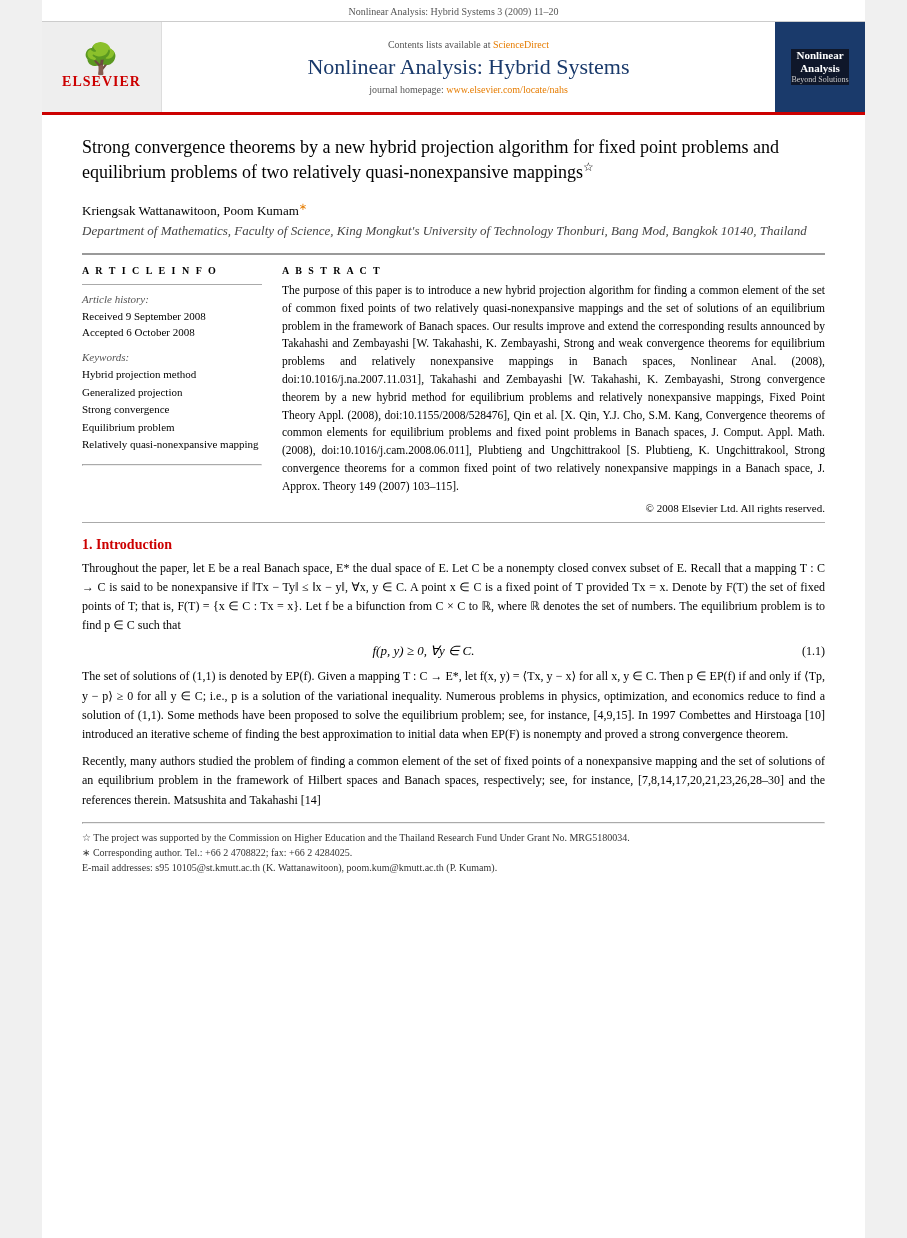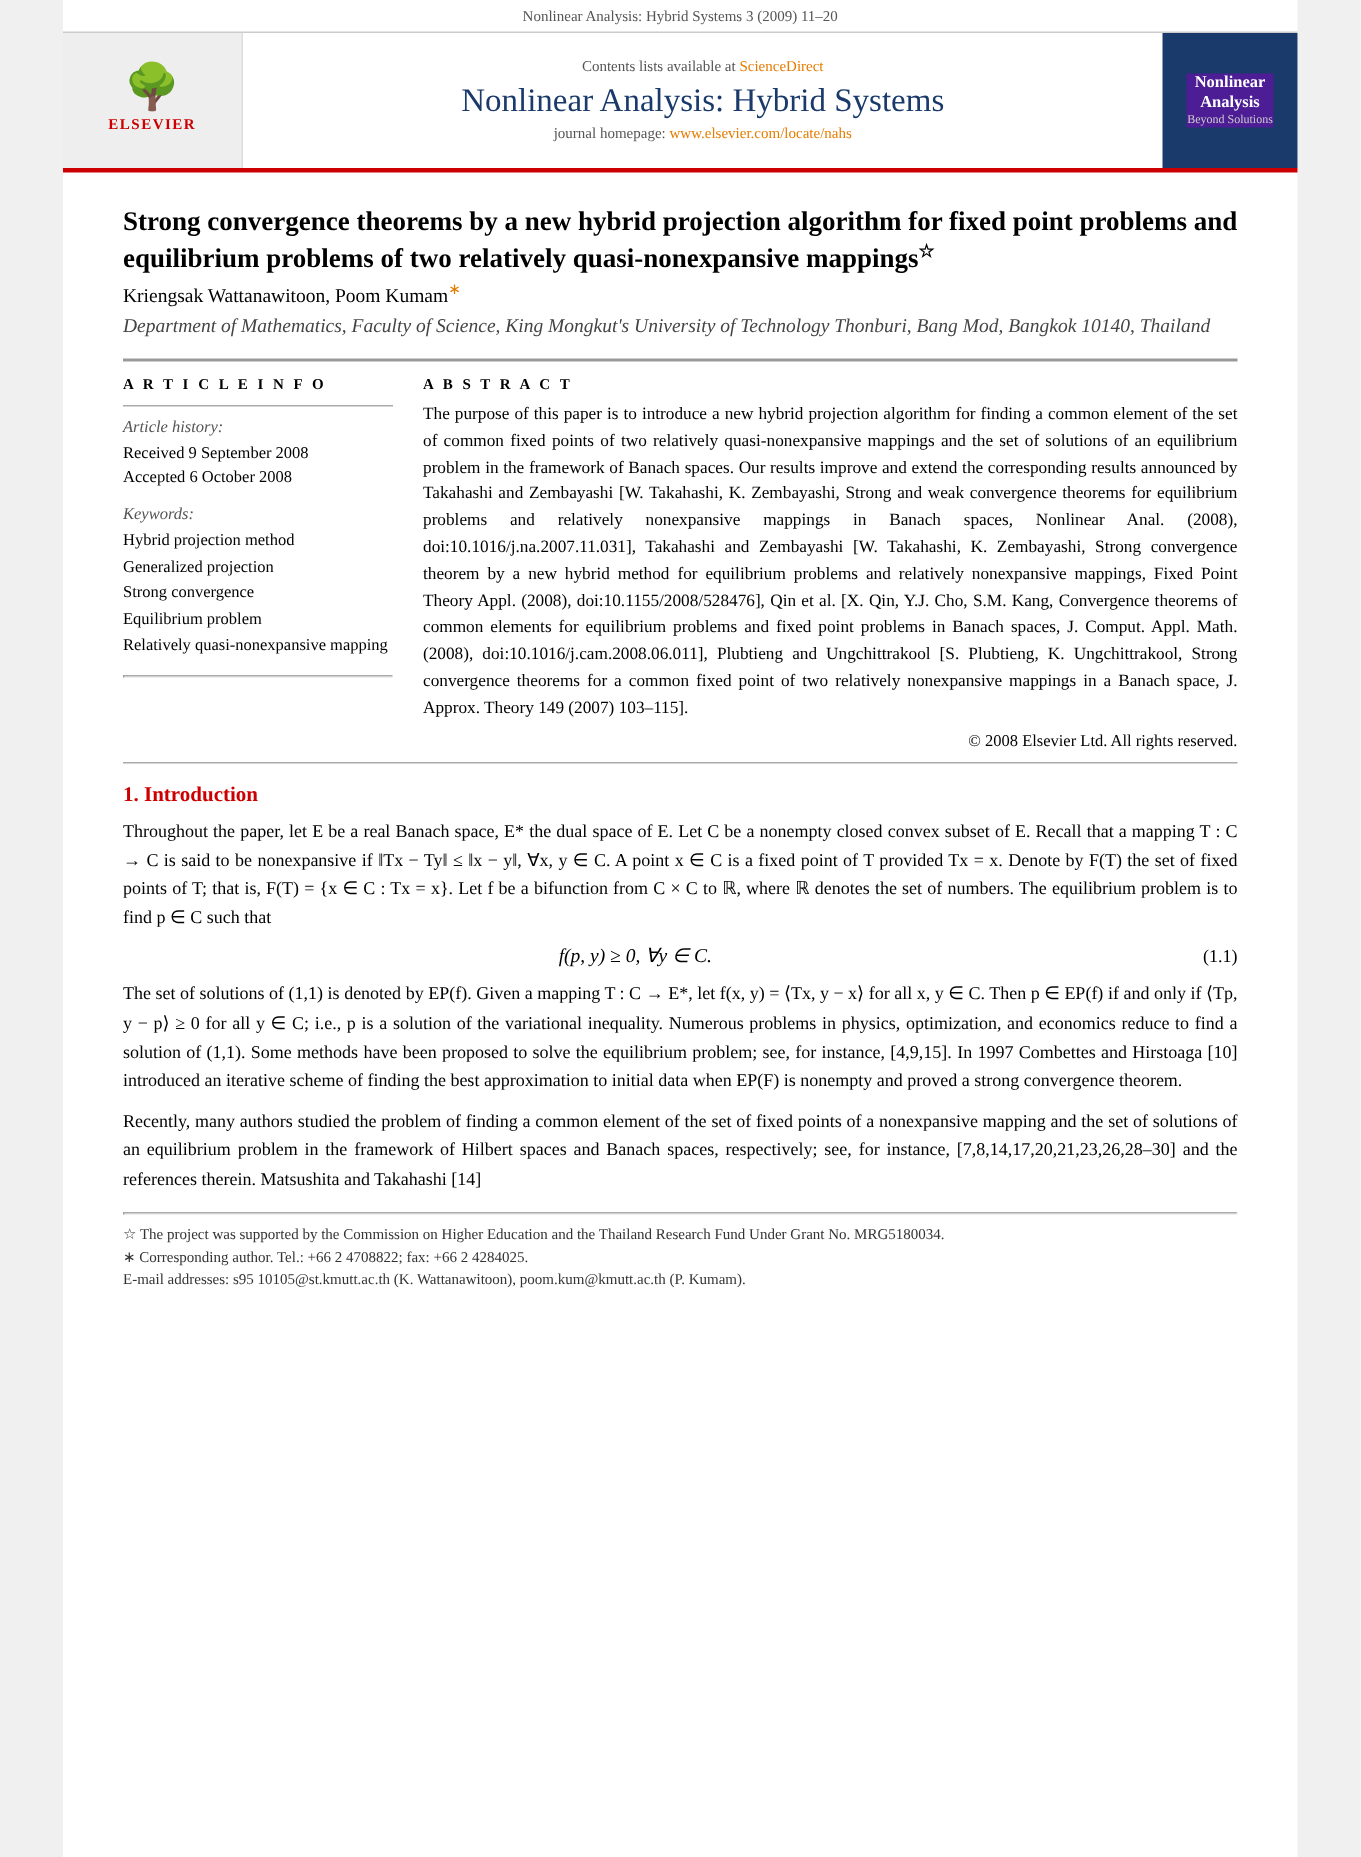--- a/index.html
+++ b/index.html
@@ -46,21 +46,21 @@
     }
     .elsevier-logo {
       text-align: center;
     }
     .elsevier-logo .tree-icon {
       display: block;
       font-size: 28px;
       line-height: 1;
     }
     .elsevier-logo .brand-text {
-      font-size: 10px;
+      font-size: 14px;
       font-weight: bold;
       color: #c00;
       letter-spacing: 1px;
       margin-top: 2px;
     }
     .journal-header-center {
       flex: 1;
       display: flex;
       flex-direction: column;
       align-items: center;
@@ -96,21 +96,21 @@
     .journal-header-right {
       width: 90px;
       background: #1a3a6b;
       display: flex;
       flex-direction: column;
       align-items: center;
       justify-content: center;
       padding: 6px;
     }
     .journal-badge {
-      background: #4c1d95;
+      background: #0f172a;
       color: #fff;
       font-size: 9px;
       text-align: center;
       line-height: 1.3;
     }
     .journal-badge .badge-title {
       font-size: 11px;
       font-weight: bold;
       color: #fff;
       line-height: 1.2;
@@ -119,24 +119,24 @@
       font-size: 8px;
       color: #ccc;
     }
     
     .main-content {
       padding: 20px 40px 10px 40px;
     }
     
     .article-title {
       font-size: 18px;
-      font-weight: bold;
+      font-weight: normal;
       color: #000;
       line-height: 1.35;
-      margin-bottom: 2px;
+      margin-bottom: 16px;
     }
     .article-title sup {
       font-size: 12px;
     }
     
     .authors {
       font-size: 13px;
       color: #000;
       margin-bottom: 4px;
     }

